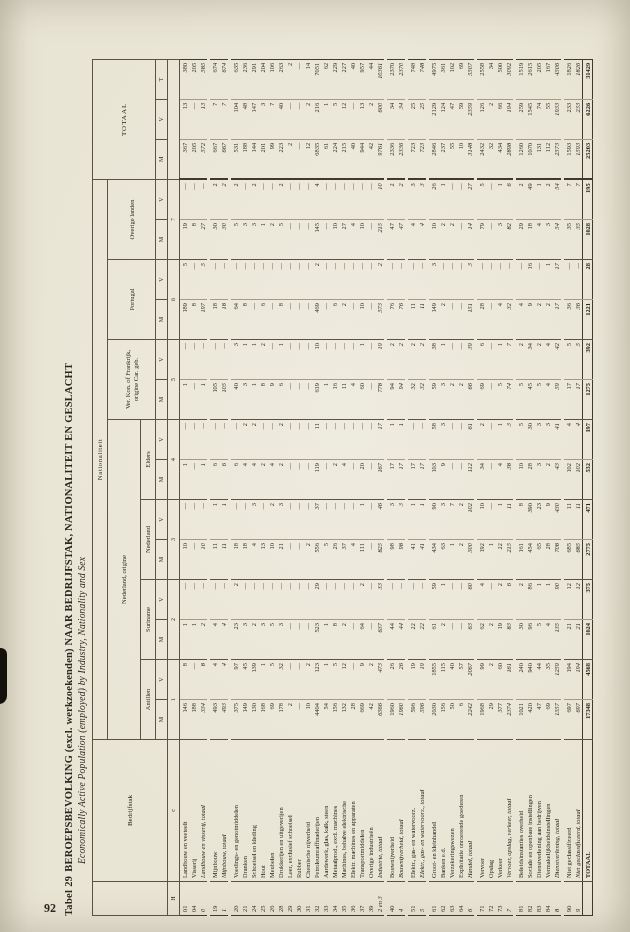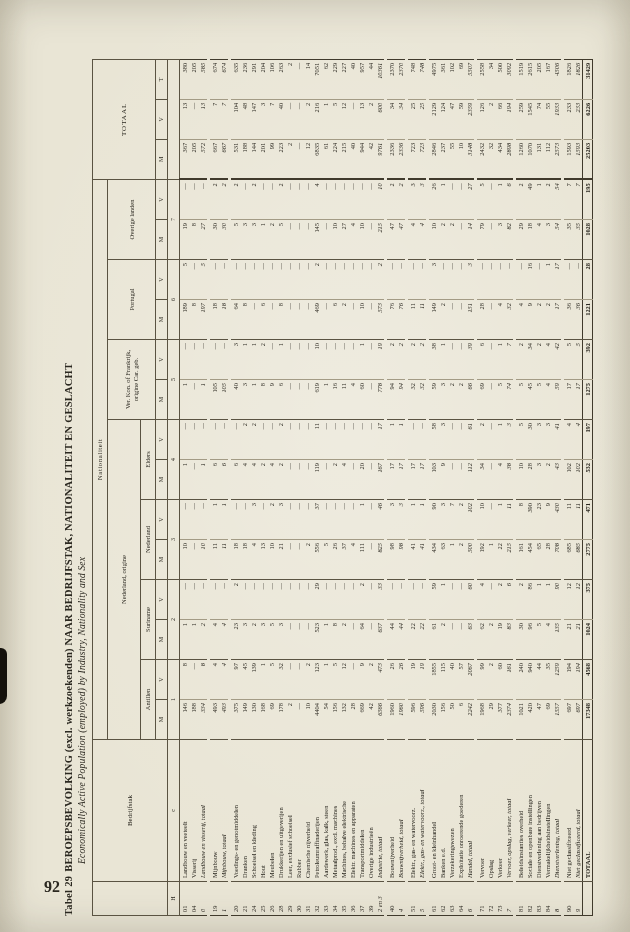--- a/index.html
+++ b/index.html
@@ -12,22 +12,22 @@
     box-shadow: inset 0 0 40px rgba(60,50,30,0.25);
     overflow:hidden;
     font-family:"Liberation Serif", serif;
     color:#2b2820;
   }
   .smudge {
     position:absolute; left:-3px; top:648px; width:10px; height:56px;
     background:#14110c; border-radius:0 6px 8px 0;
   }
   .pagenum {
-    position:absolute; left:44px; bottom:36px;
-    font-size:16px; font-weight:bold; color:#2b2820;
+    position:absolute; left:44px; bottom:16px;
+    font-size:12px; font-weight:bold; color:#2b2820;
   }
   
   .rotated {
     position:absolute; left:56px; top:916px;
     width:858px; height:552px;
     transform:rotate(-90deg); transform-origin:0 0;
   }
   .titleblock { white-space:nowrap; margin:2px 0 5px 0; }
   .tprefix { font-weight:bold; font-size:10.5px; letter-spacing:0.3px; }
   .ttext   { font-weight:bold; font-size:10.5px; letter-spacing:0.2px; }

